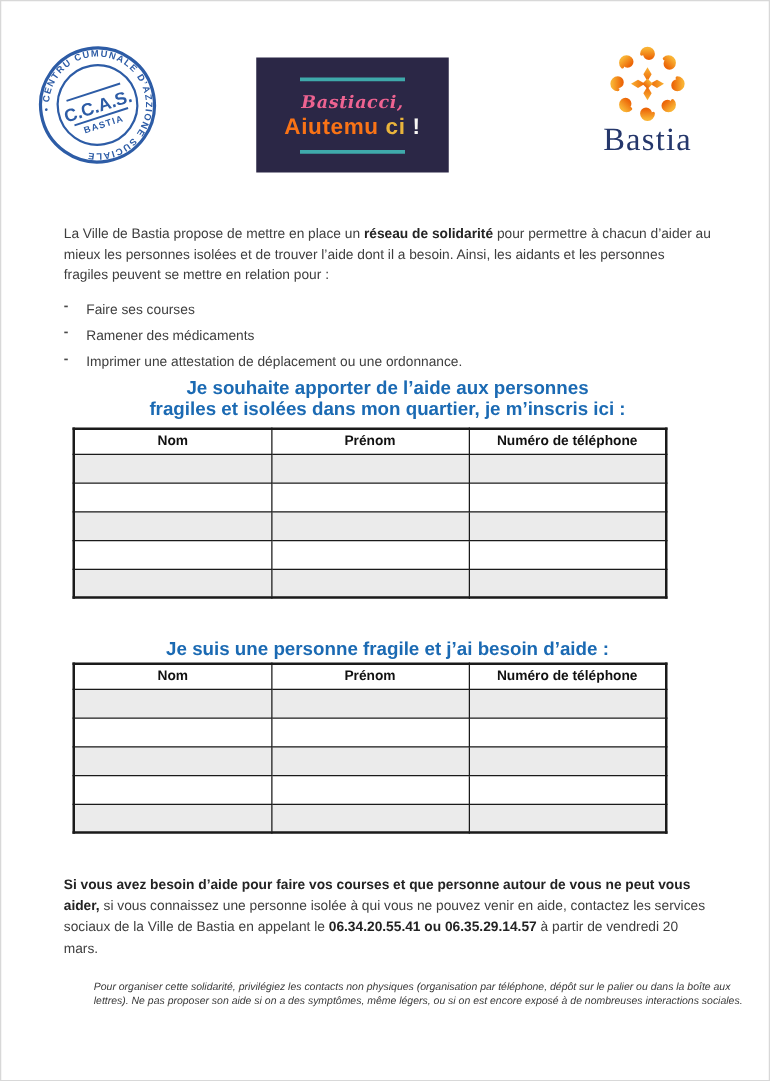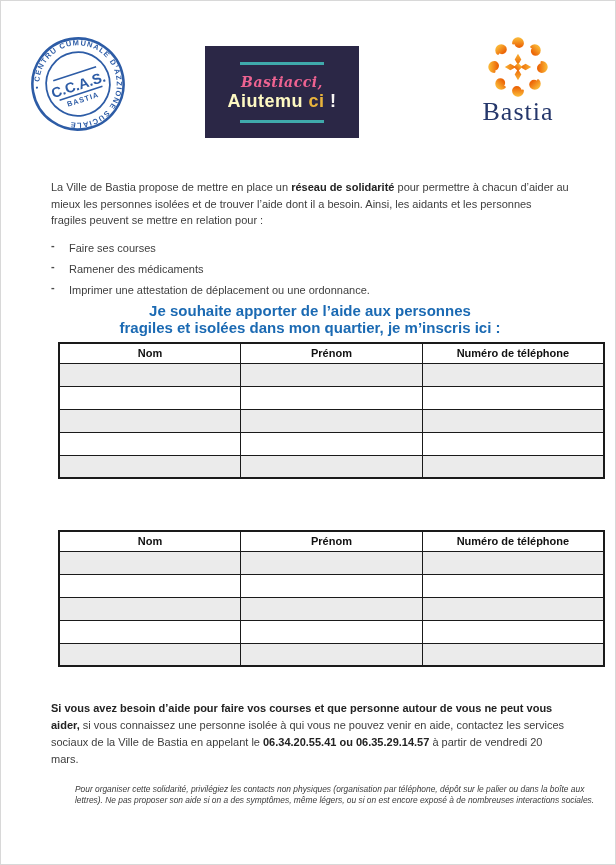--- a/index.html
+++ b/index.html
@@ -16,21 +16,21 @@
     position:absolute; left:204px; top:45px; width:154px; height:92px;
     background:#2b2746; display:flex; flex-direction:column; align-items:center;
     justify-content:center;
   }
   .teal-rule { width:84px; height:3px; background:#3fa9ab; }
   .campaign-script {
     font-family:"DejaVu Serif","Liberation Serif",serif; font-style:italic;
     font-weight:bold; color:#ee6391; font-size:14px; margin-top:9px; letter-spacing:.5px;
   }
   .campaign-main { font-size:18px; font-weight:bold; letter-spacing:.5px; margin:1px 0 8px 0; }
-  .campaign-main .w1 { color:#fef9c3; }
+  .campaign-main .w1 { color:#f97316; }
   .campaign-main .w2 { color:#e9b43c; }
   .campaign-main .w3 { color:#f8f6f4; }
   .logo-bastia { position:absolute; left:458px; top:33px; width:118px; text-align:center; }
   .logo-bastia svg { display:block; margin:0 auto; }
   .bastia-word {
     font-family:"Liberation Serif","DejaVu Serif",serif; color:#25376b;
     font-size:26px; letter-spacing:1px; line-height:24px;
   }
 
   
@@ -41,21 +41,21 @@
   .bullets li { line-height:21px; padding-left:18px; position:relative; }
   .bullets li .dash { position:absolute; left:0; top:-3px; font-weight:bold; color:#4a4a4a; }
 
   
   .sec-title { position:absolute; left:50px; width:518px; text-align:center;
                color:#1b6ab3; font-weight:bold; font-size:15px; line-height:17px; }
   .sec-title-1 { top:301px; }
   .sec-title-2 { top:510px; }
 
   
-  table.signup { position:absolute; left:57px; width:547px; border-collapse:collapse;
+  table.signup { position:absolute; left:57px; width:476px; border-collapse:collapse;
                  border:2px solid #1a1a1a; table-layout:fixed; }
   .table-1 { top:341px; }
   .table-2 { top:529px; }
   table.signup th { border:1px solid #1a1a1a; height:20px; font-size:11px;
                     font-weight:bold; color:#111; text-align:center; background:#fff; }
   table.signup td { border:1px solid #1a1a1a; height:23px; }
   table.signup tbody tr:nth-child(odd) td { background:#ebebeb; }
 
   
   .footer-para { position:absolute; left:50px; top:699px; width:520px;
@@ -175,20 +175,23 @@
           <td></td>
         </tr>
       <tr>
           <td></td>
           <td></td>
           <td></td>
         </tr>
     </tbody>
   </table>
 
+  <div class="sec-title sec-title-2">
+    <span>Je suis une personne fragile et j’ai besoin d’aide :</span>
+  </div>
 
   <table class="signup table-2">
     <thead>
       <tr>
         <th>Nom</th>
         <th>Prénom</th>
         <th>Numéro de téléphone</th>
       </tr>
     </thead>
     <tbody>

